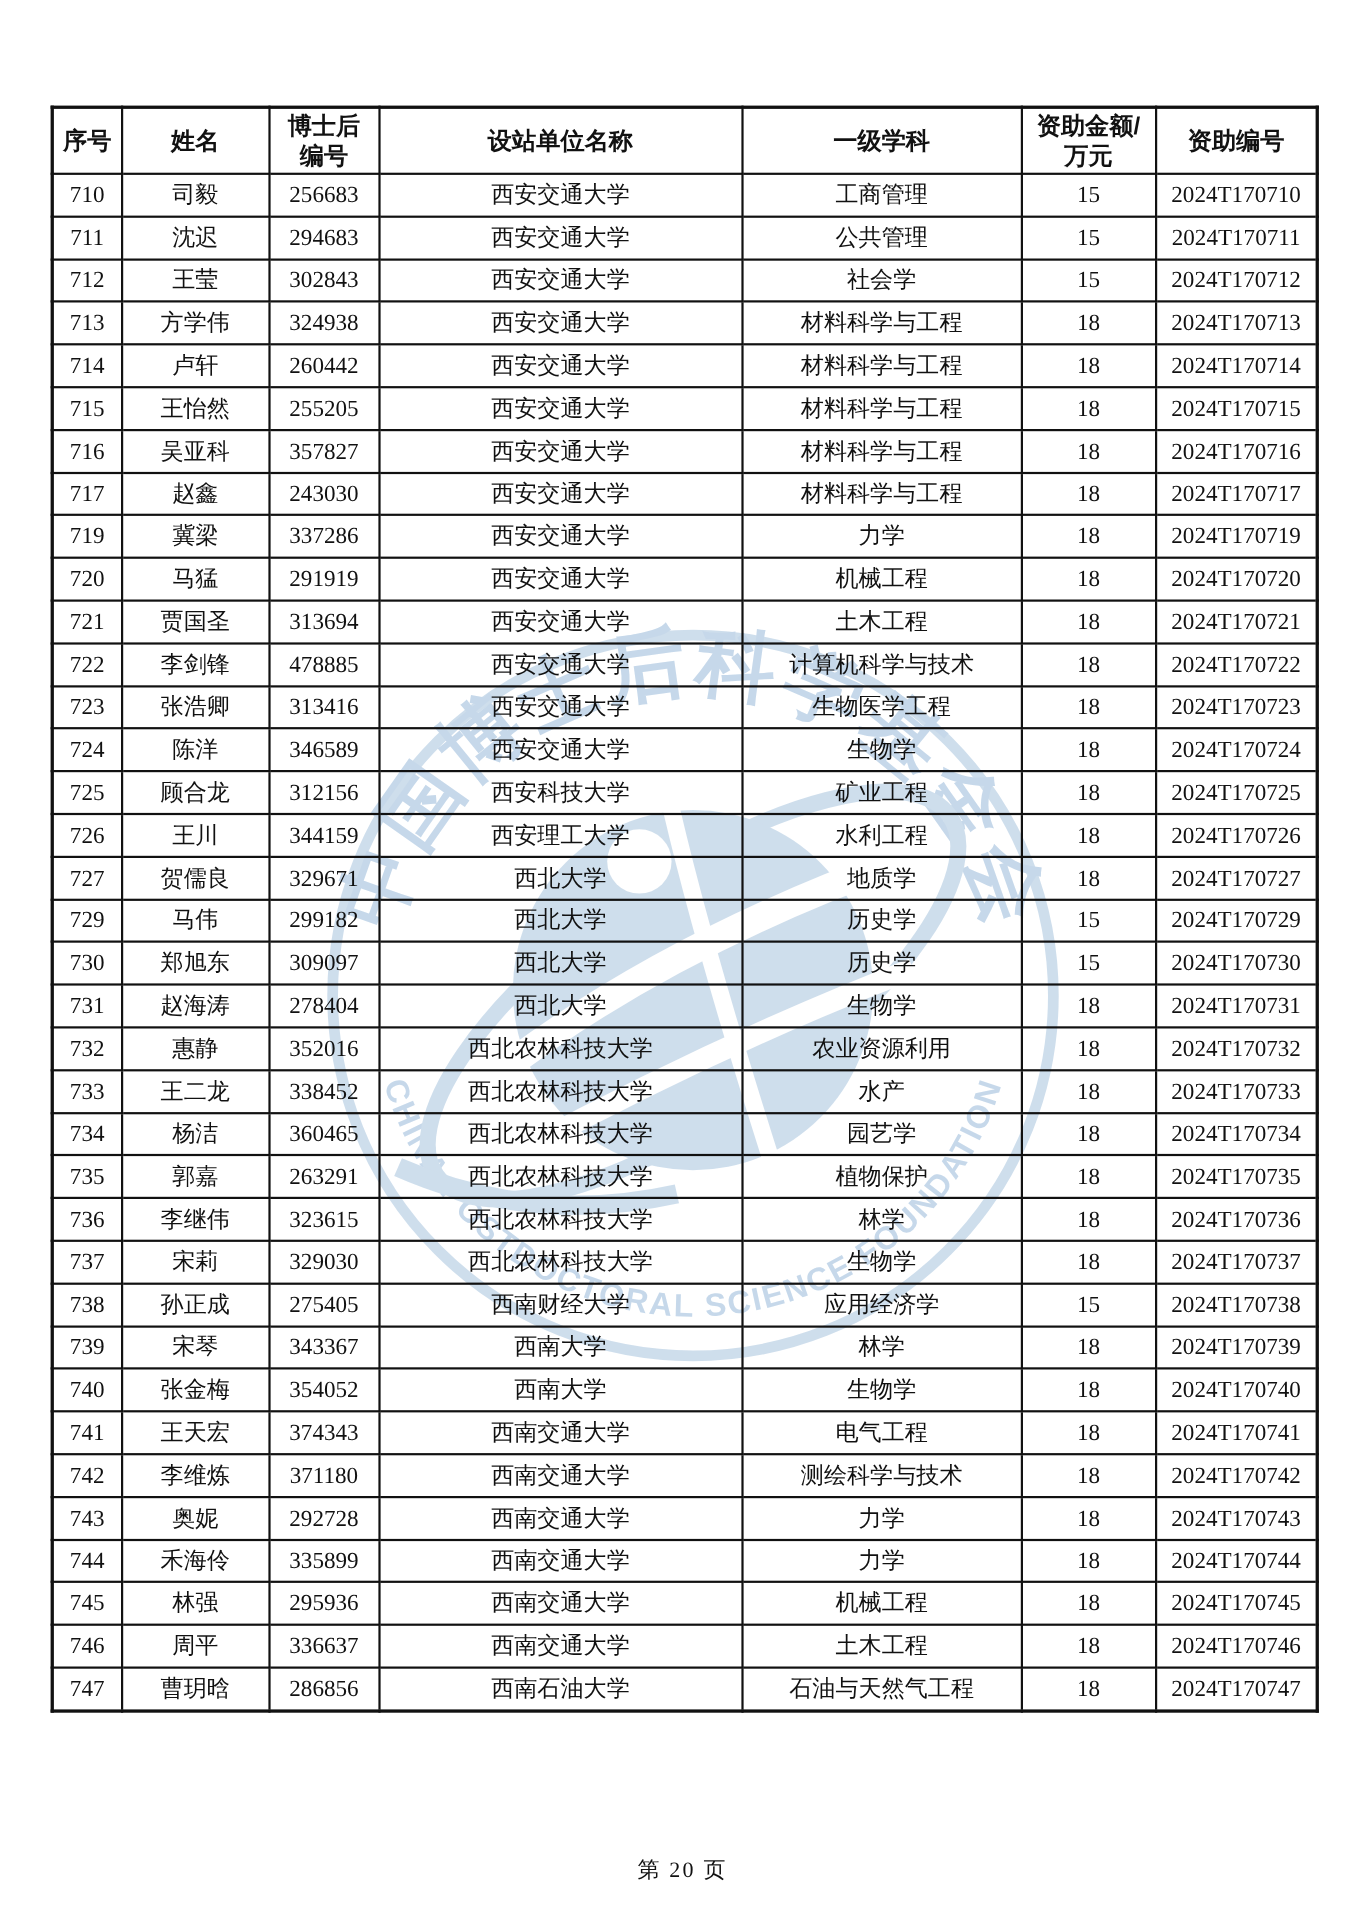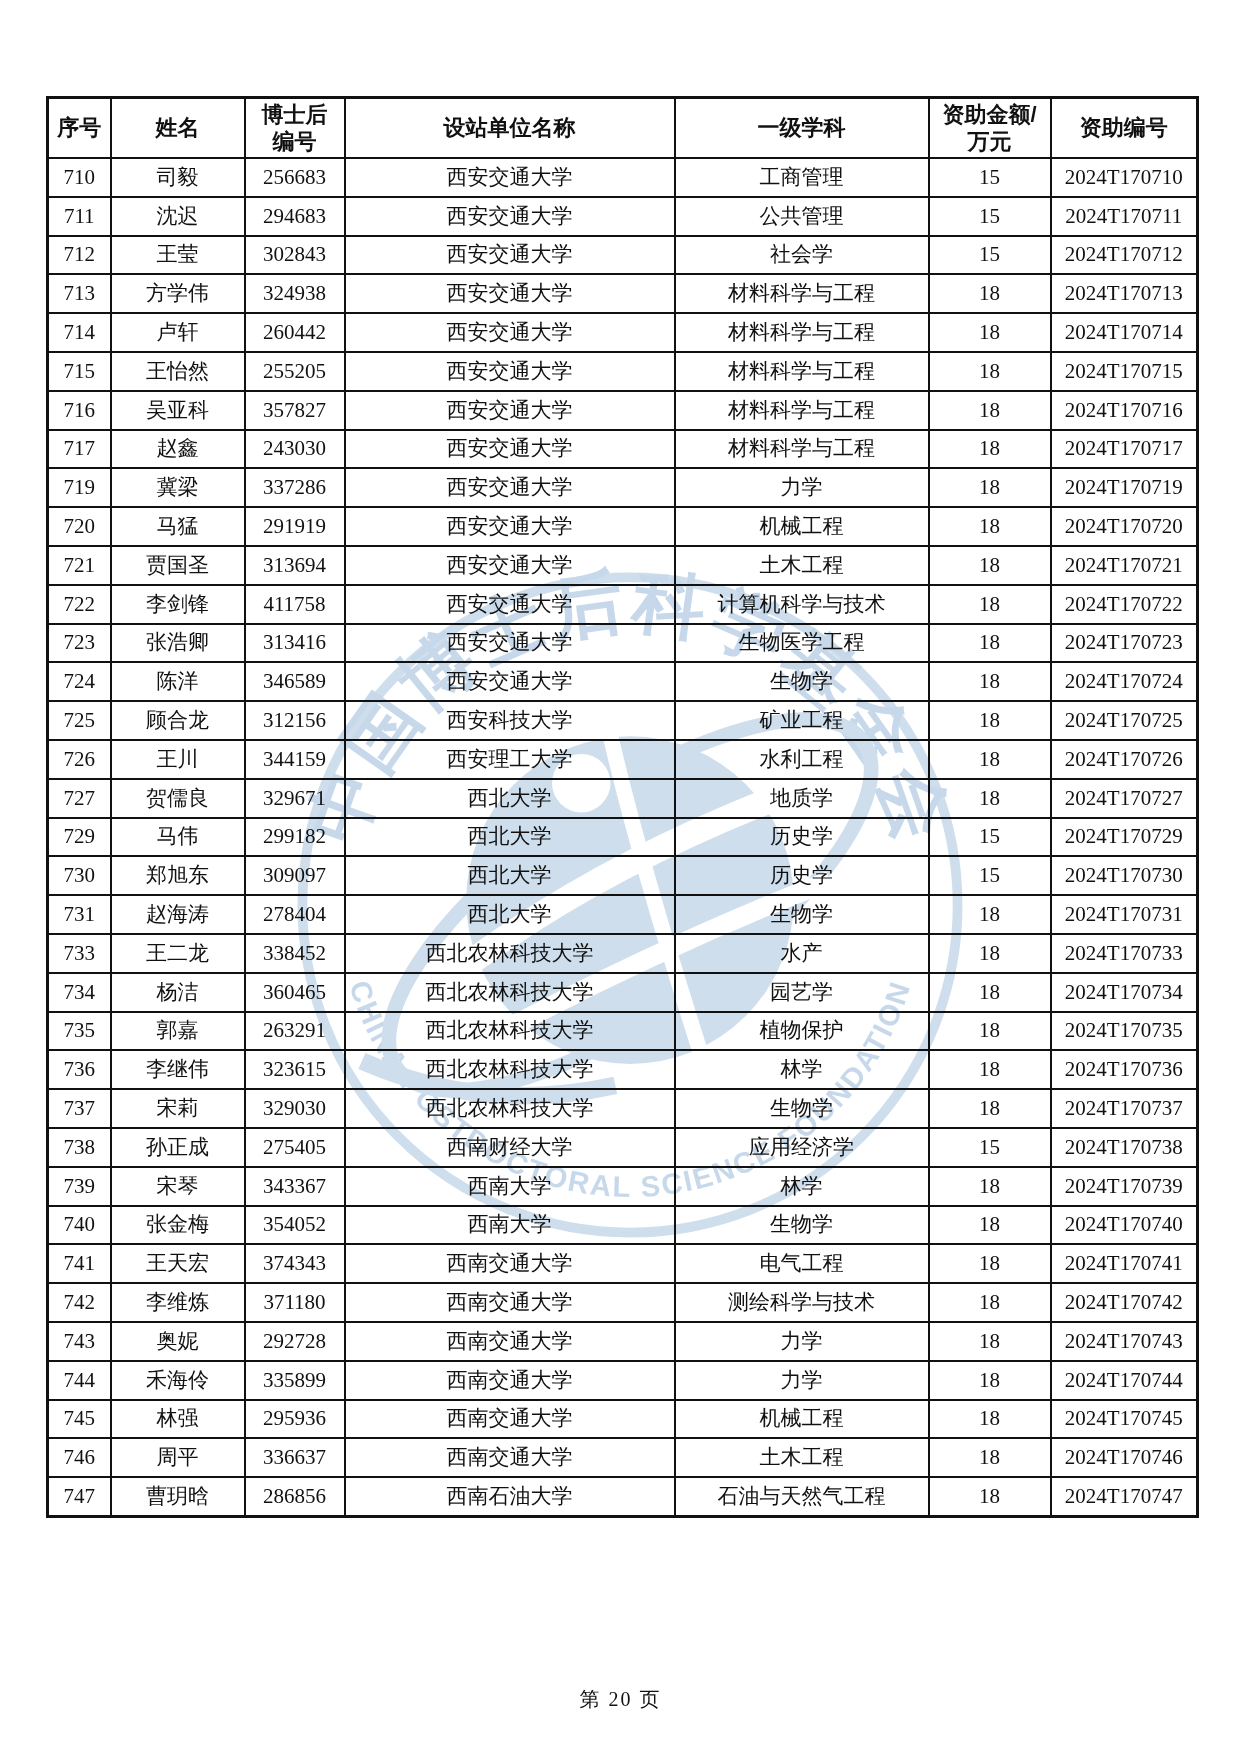--- a/index.html
+++ b/index.html
@@ -195,21 +195,21 @@
     <td>贾国圣</td>
     <td>313694</td>
     <td>西安交通大学</td>
     <td>土木工程</td>
     <td>18</td>
     <td>2024T170721</td>
   </tr>
         <tr>
     <td>722</td>
     <td>李剑锋</td>
-    <td>411758</td>
+    <td>478885</td>
     <td>西安交通大学</td>
     <td>计算机科学与技术</td>
     <td>18</td>
     <td>2024T170722</td>
   </tr>
         <tr>
     <td>723</td>
     <td>张浩卿</td>
     <td>313416</td>
     <td>西安交通大学</td>
@@ -274,20 +274,29 @@
         <tr>
     <td>731</td>
     <td>赵海涛</td>
     <td>278404</td>
     <td>西北大学</td>
     <td>生物学</td>
     <td>18</td>
     <td>2024T170731</td>
   </tr>
         <tr>
+    <td>732</td>
+    <td>惠静</td>
+    <td>352016</td>
+    <td>西北农林科技大学</td>
+    <td>农业资源利用</td>
+    <td>18</td>
+    <td>2024T170732</td>
+  </tr>
+        <tr>
     <td>733</td>
     <td>王二龙</td>
     <td>338452</td>
     <td>西北农林科技大学</td>
     <td>水产</td>
     <td>18</td>
     <td>2024T170733</td>
   </tr>
         <tr>
     <td>734</td>

